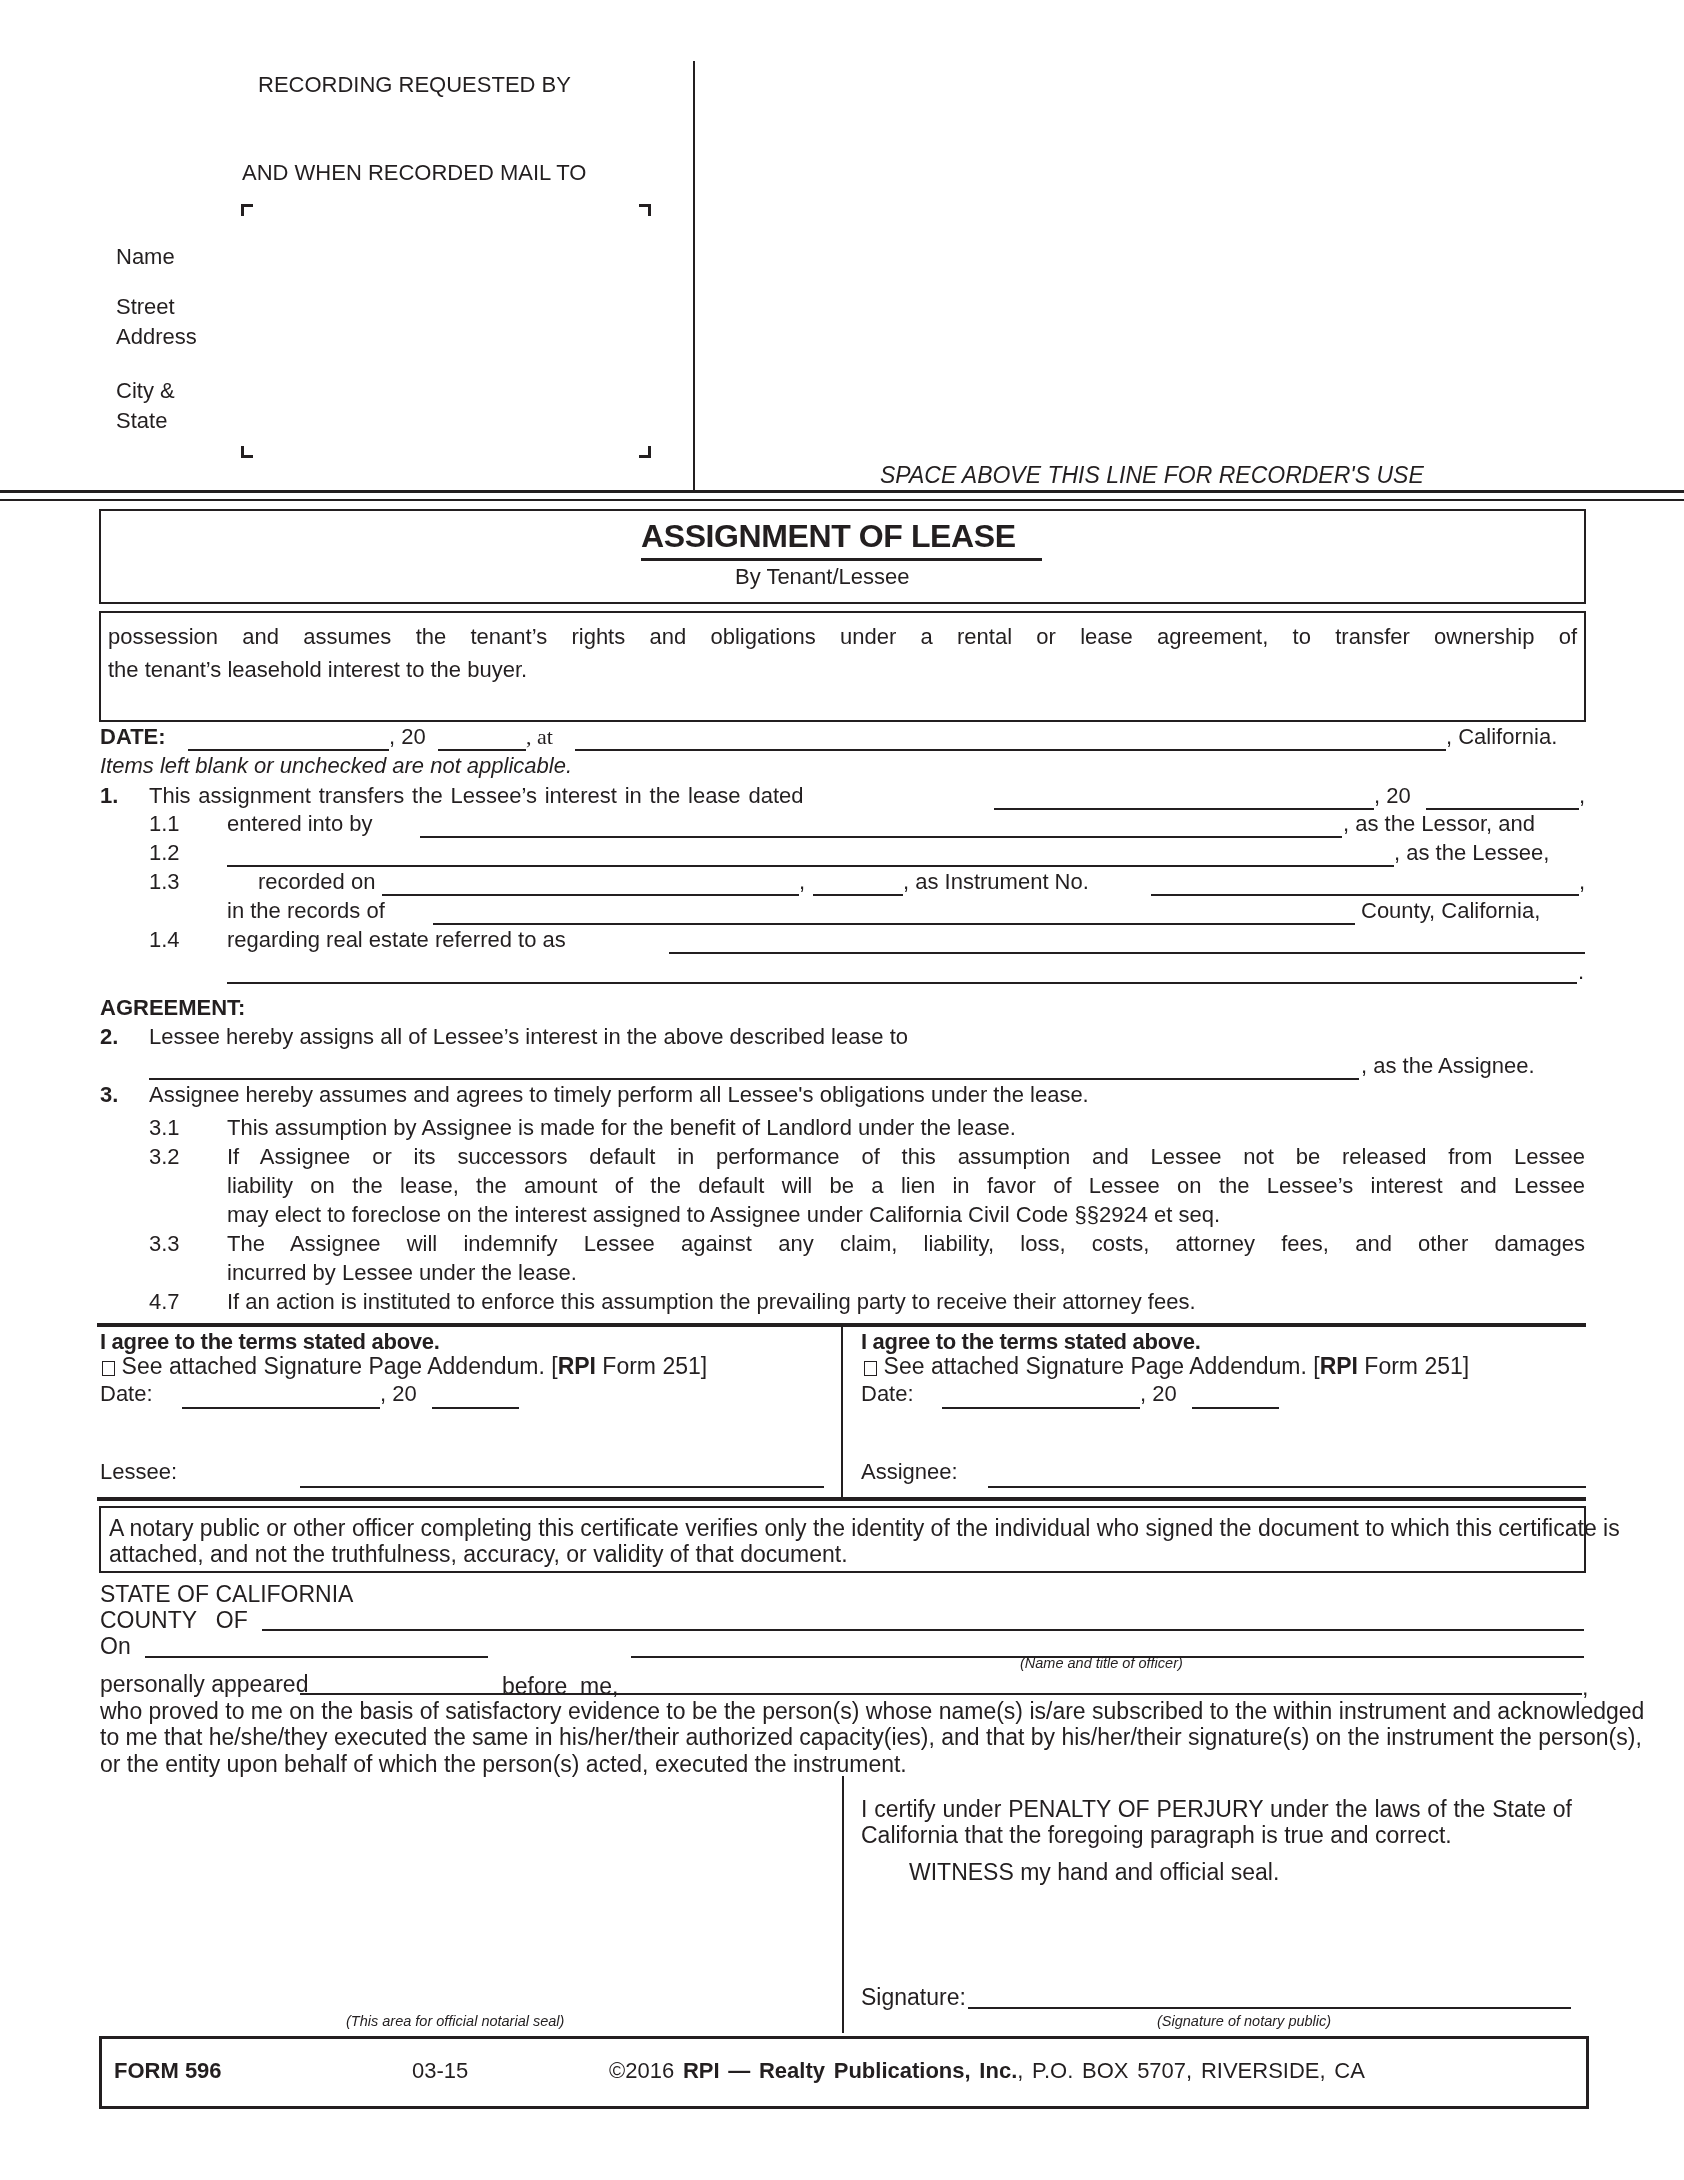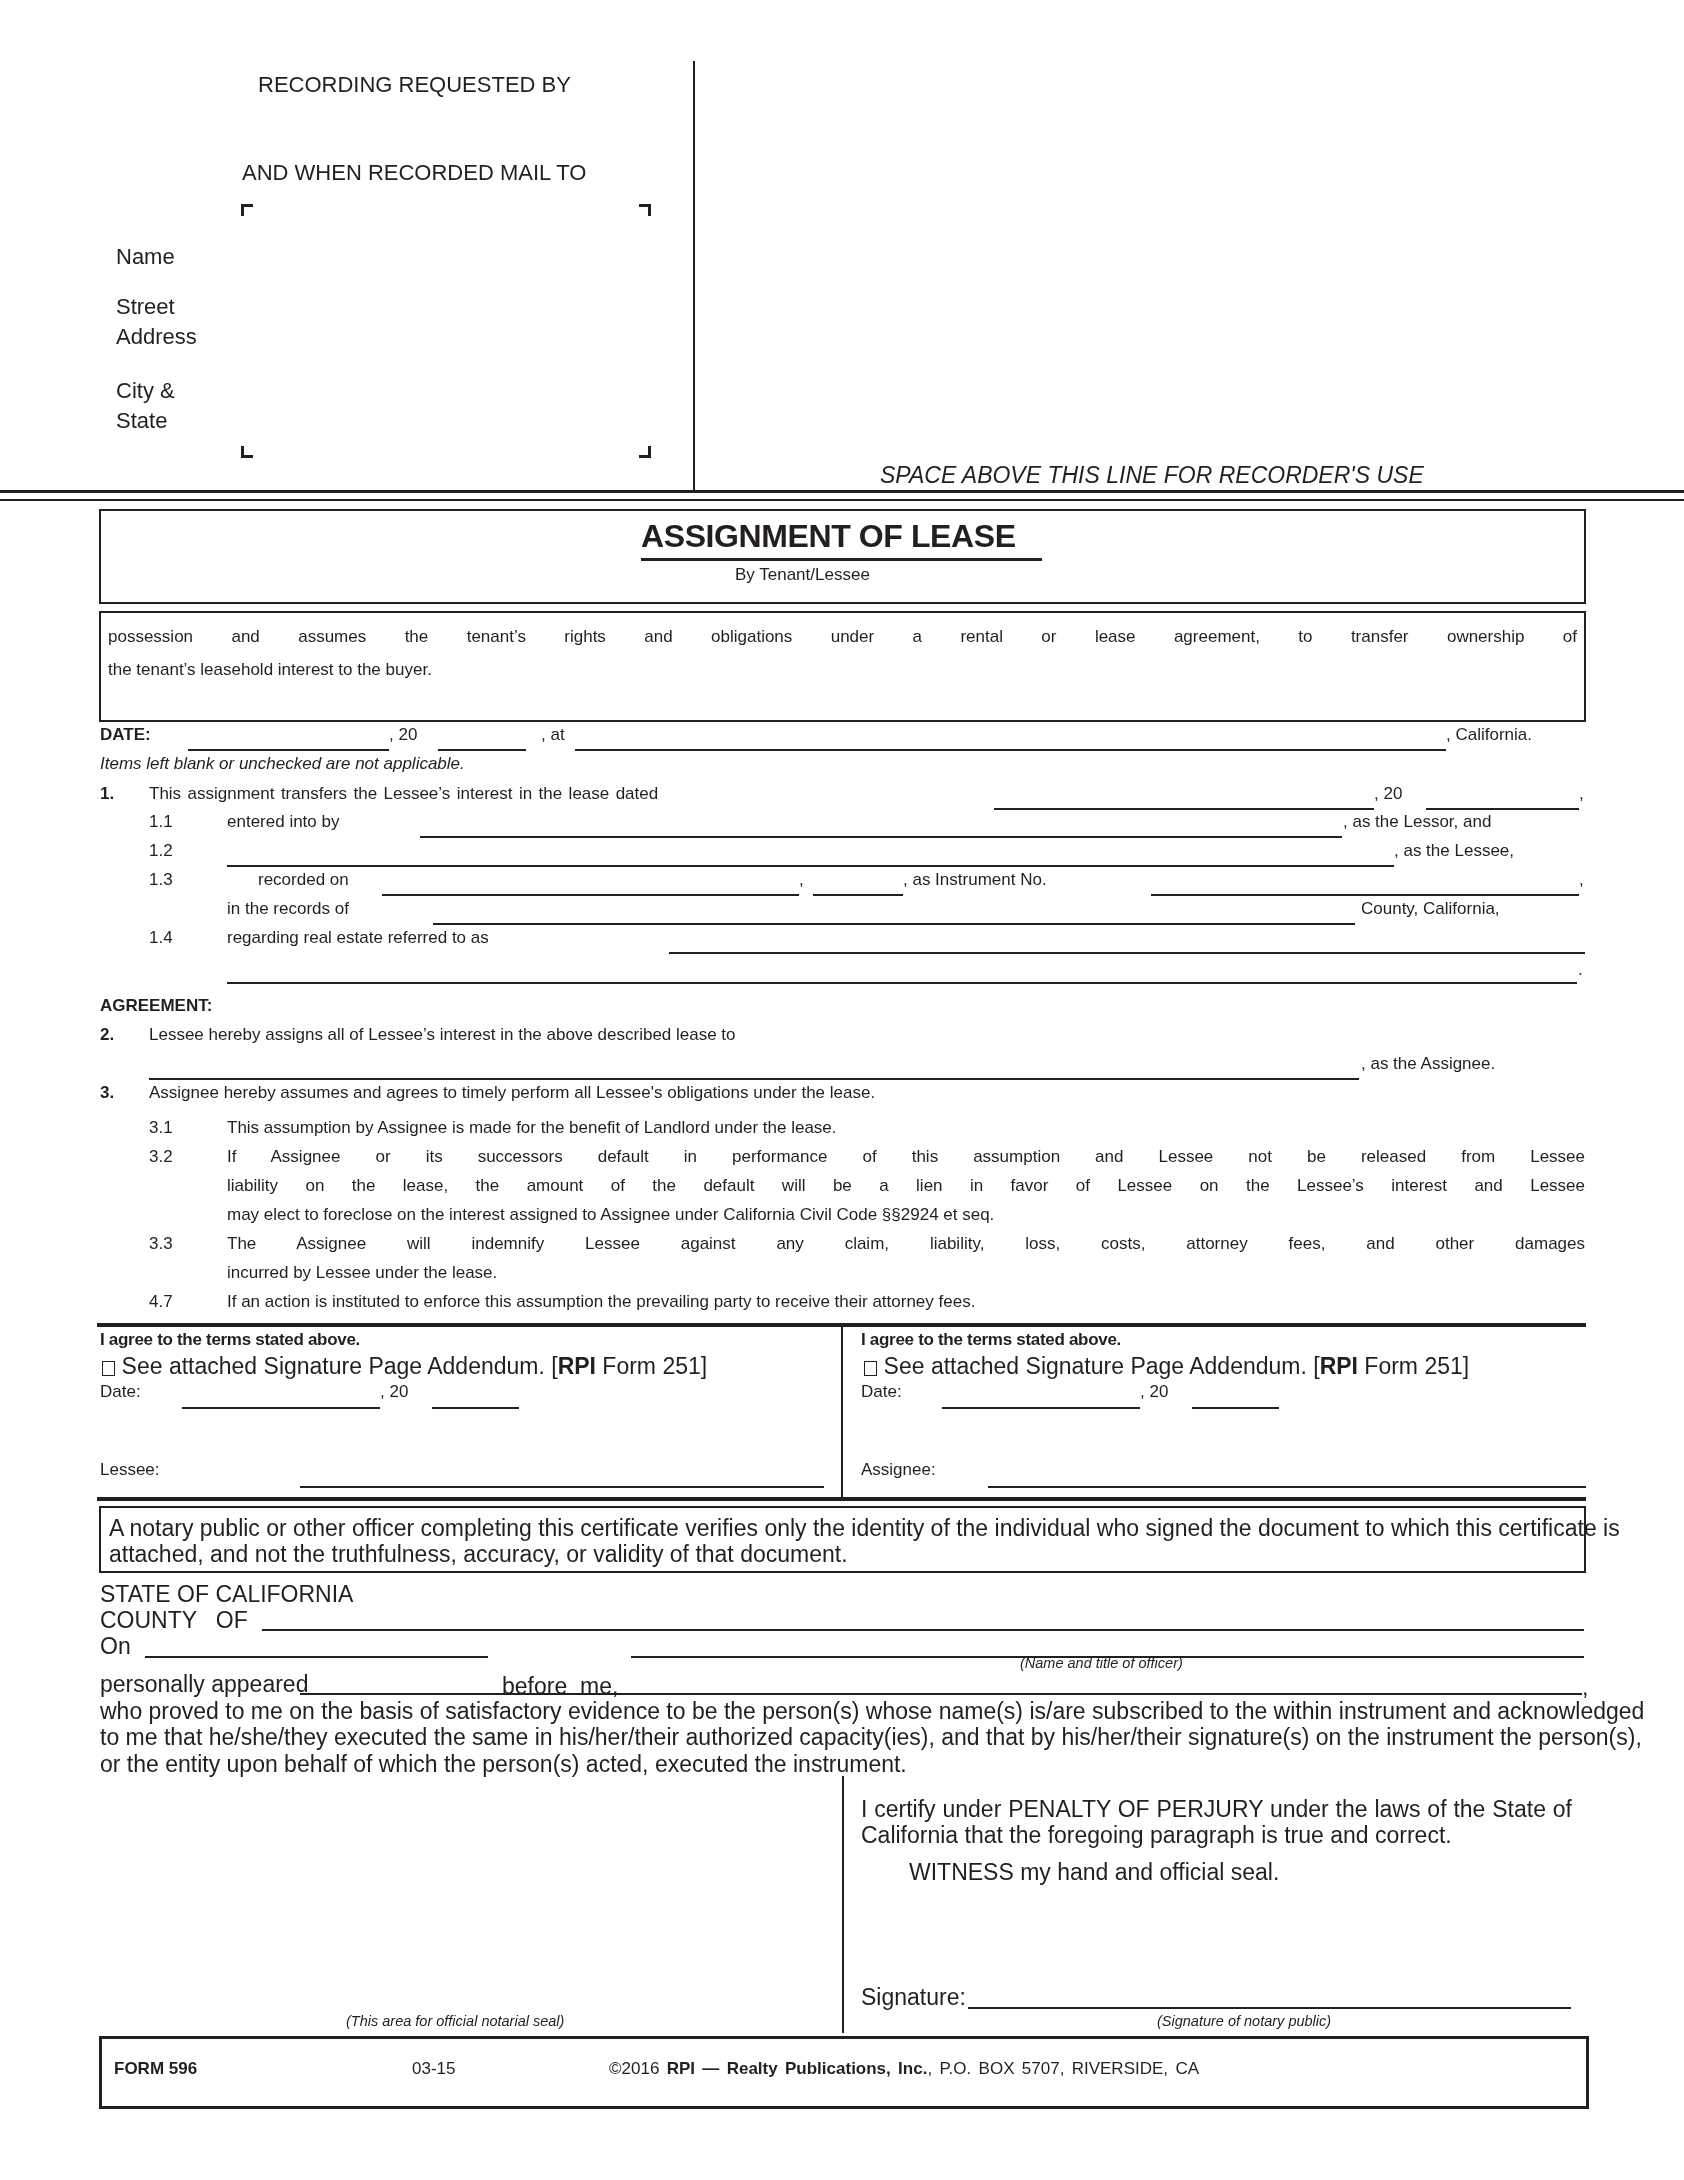--- a/index.html
+++ b/index.html
@@ -1,21 +1,21 @@
 <!DOCTYPE html>
 <html style="font-size:13.6px"><head>
 <meta charset="utf-8">
 <style>
   * { box-sizing: border-box; margin: 0; padding: 0; }
   html, body { width: 1685px; height: 2181px; background: #ffffff; }
   body { position: relative; font-family: "Liberation Sans", sans-serif; color: #231f20; overflow: hidden; }
   .abs { position: absolute; }
   .t { position: absolute; white-space: nowrap; line-height: 1; }
   .f26 { font-size: 22px; }
-  .f30 { font-size: 17px; }
+  .f30 { font-size: 22px; }
   .f22 { font-size: 23px; }
   .f17 { font-size: 14.5px; }
   .b { font-weight: bold; }
   .i { font-style: italic; }
   .line { position: absolute; height: 0; border-top: 2.1px solid #231f20; }
   .vline { position: absolute; width: 0; border-left: 2.1px solid #231f20; }
   .corner { position: absolute; width: 12px; height: 12px; border-color: #231f20; border-style: solid; border-width: 0; }
   .box { position: absolute; border: 2.6px solid #231f20; }
   .just { text-align: justify; text-align-last: justify; white-space: nowrap; }
   .check { display: inline-block; width: 12.8px; height: 14.5px; border: 1.1px solid #231f20; vertical-align: -1.7px; margin-right: 6.8px; }
@@ -56,21 +56,21 @@
 <div class="box" style="left:99px;top:611px;width:1487px;height:111px;"></div>
 <div class="abs f30" style="left:108px;top:620px;width:1469px;line-height:33px;">
   <div class="just">possession and assumes the tenant’s rights and obligations under a rental or lease agreement, to transfer ownership of</div>
   <div>the tenant’s leasehold interest to the buyer.</div>
 </div>
 
 <span class="t f30 b" style="left:100px;top:726px;">DATE:</span>
 <div class="line" style="left:188px;top:749px;width:201px;"></div>
 <span class="t f30" style="left:389px;top:726px;">, 20</span>
 <div class="line" style="left:438px;top:749px;width:88px;"></div>
-<span class="t f30" style="left:541px;top:726px;">, at</span>
+<span class="t f30" style="left:526px;top:726px;font-family:Liberation Serif, serif;">, at</span>
 <div class="line" style="left:575px;top:749px;width:871px;"></div>
 <span class="t f30" style="left:1446px;top:726px;">, California.</span>
 <span class="t f30 i" style="left:100px;top:755px;">Items left blank or unchecked are not applicable.</span>
 
 <span class="t f30 b" style="left:100px;top:785px;">1.</span>
 <span class="t f30" style="left:149px;top:785px;word-spacing:1.7px;">This assignment transfers the Lessee’s interest in the lease dated</span>
 <div class="line" style="left:994px;top:808px;width:380px;"></div>
 <span class="t f30" style="left:1374px;top:785px;">, 20</span>
 <div class="line" style="left:1426px;top:808px;width:153px;"></div>
 <span class="t f30" style="left:1579px;top:785px;">,</span>

